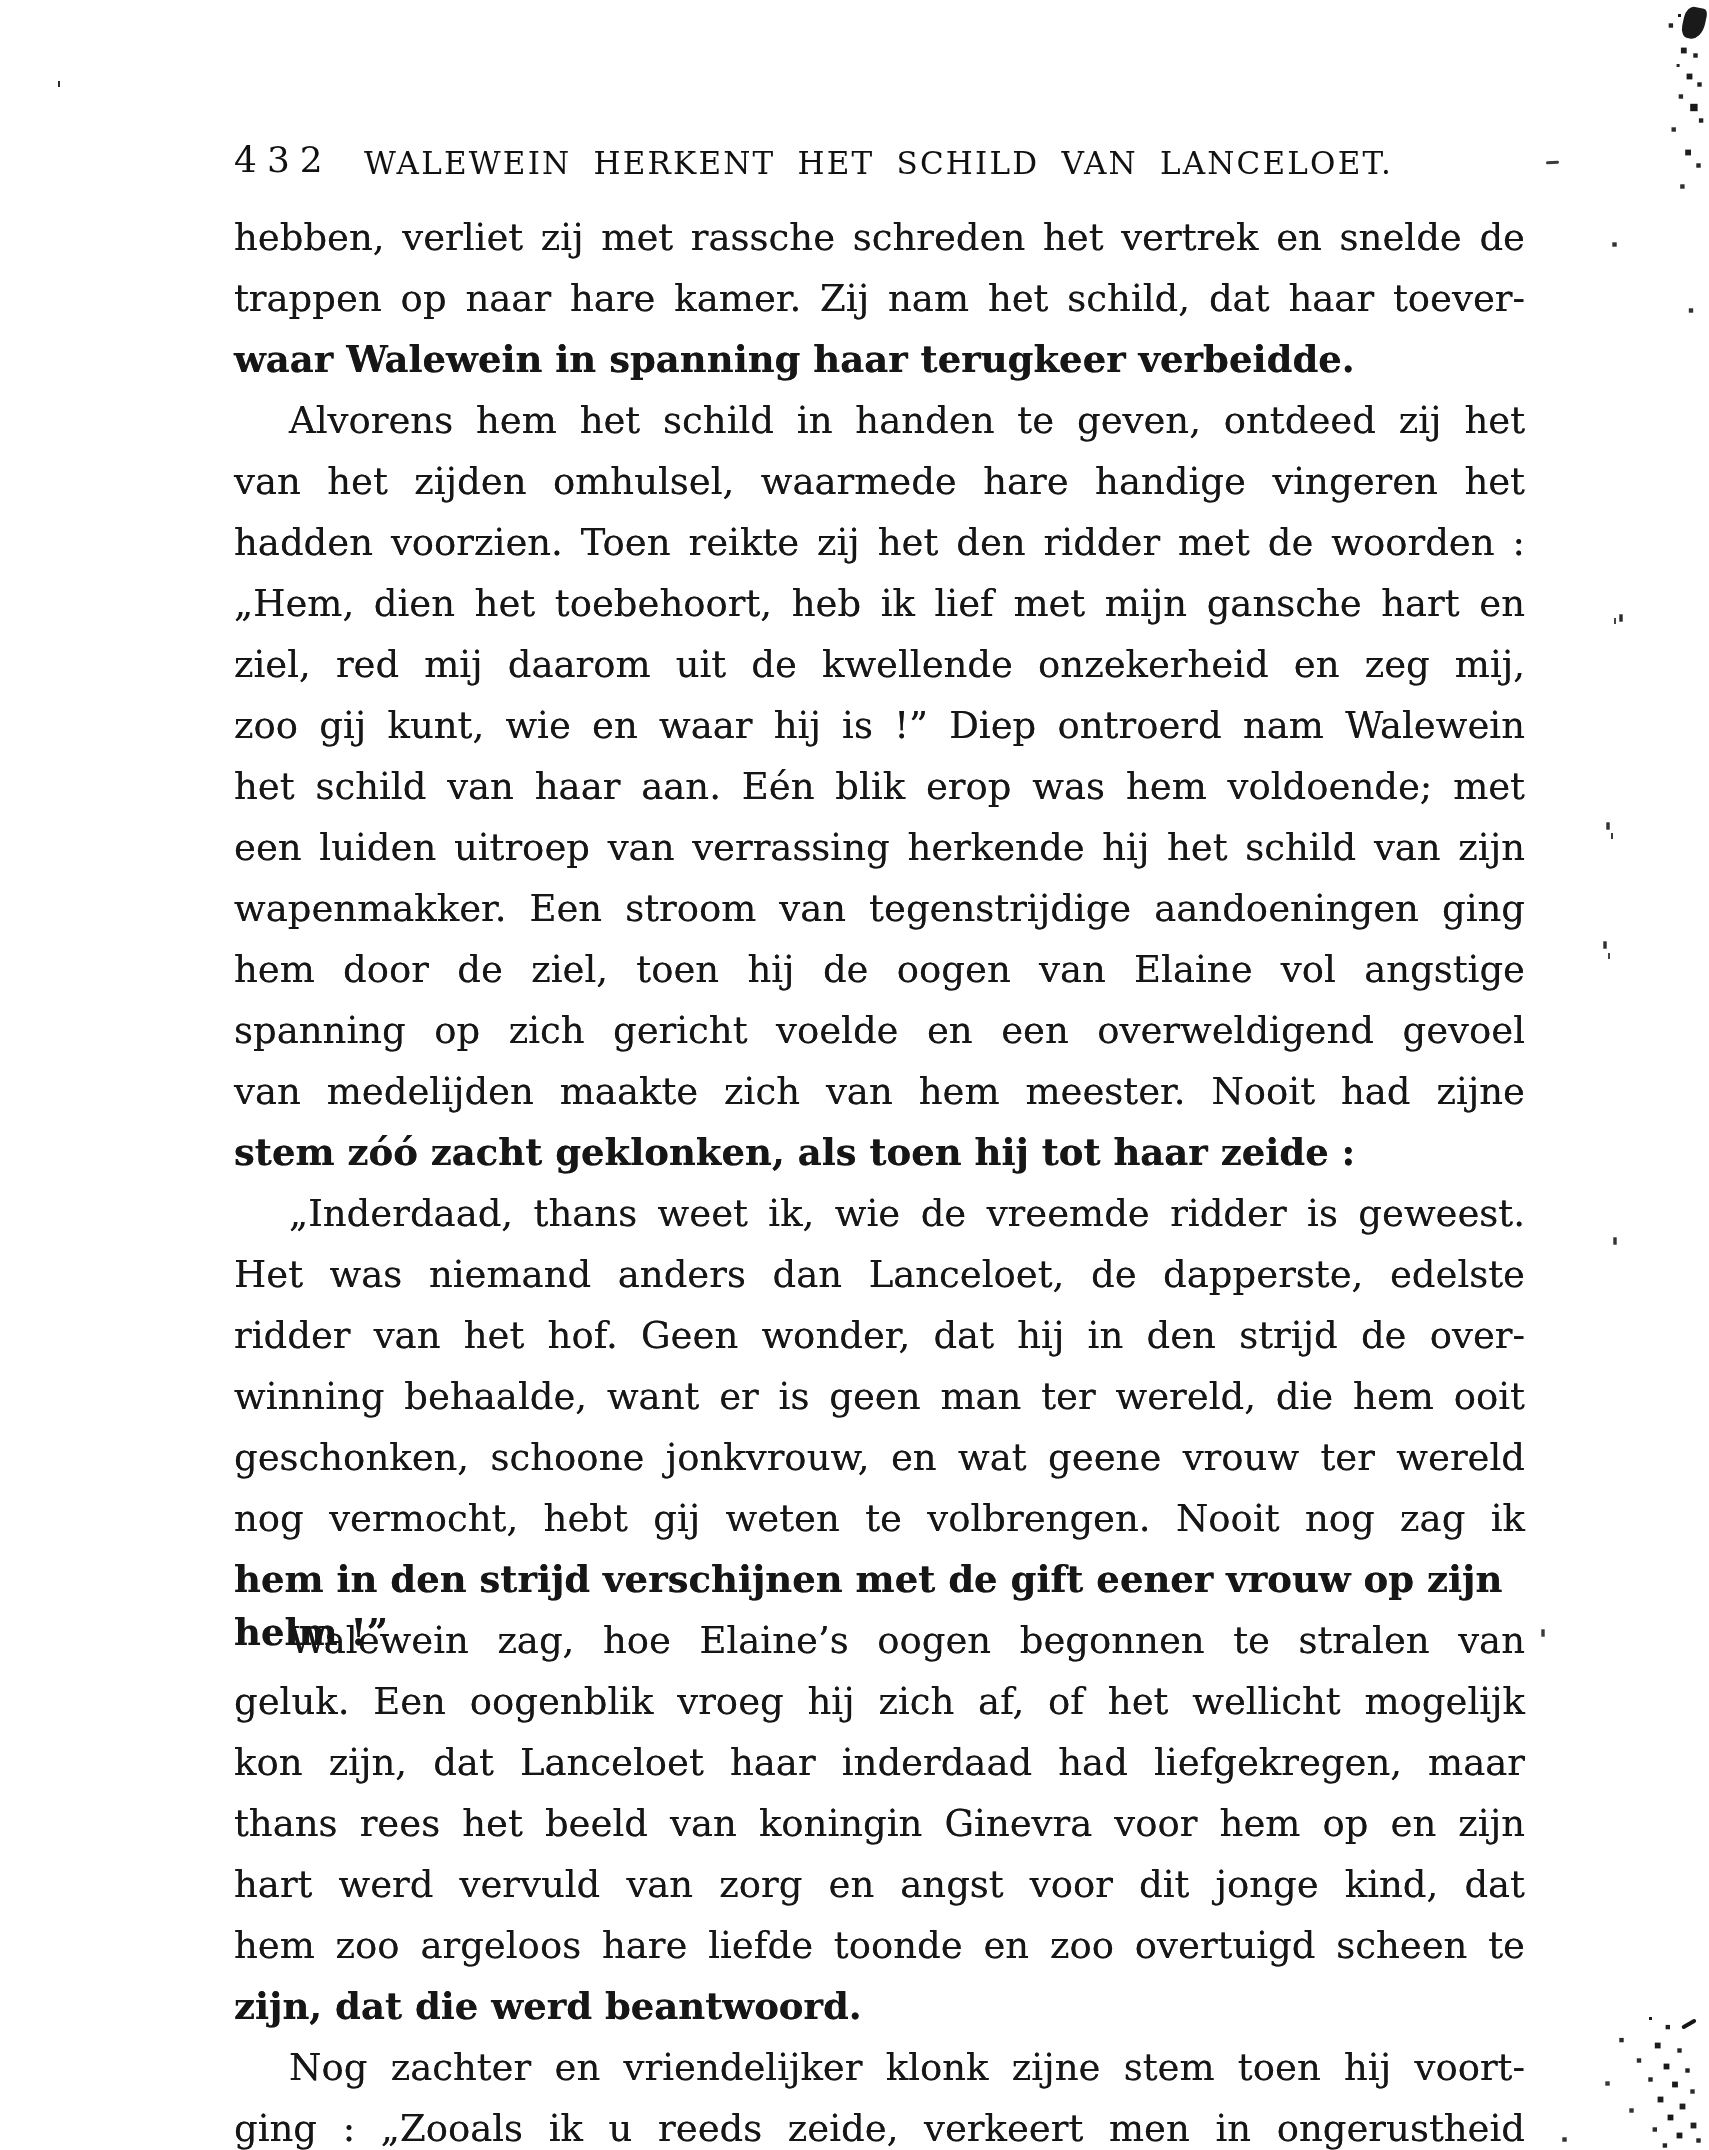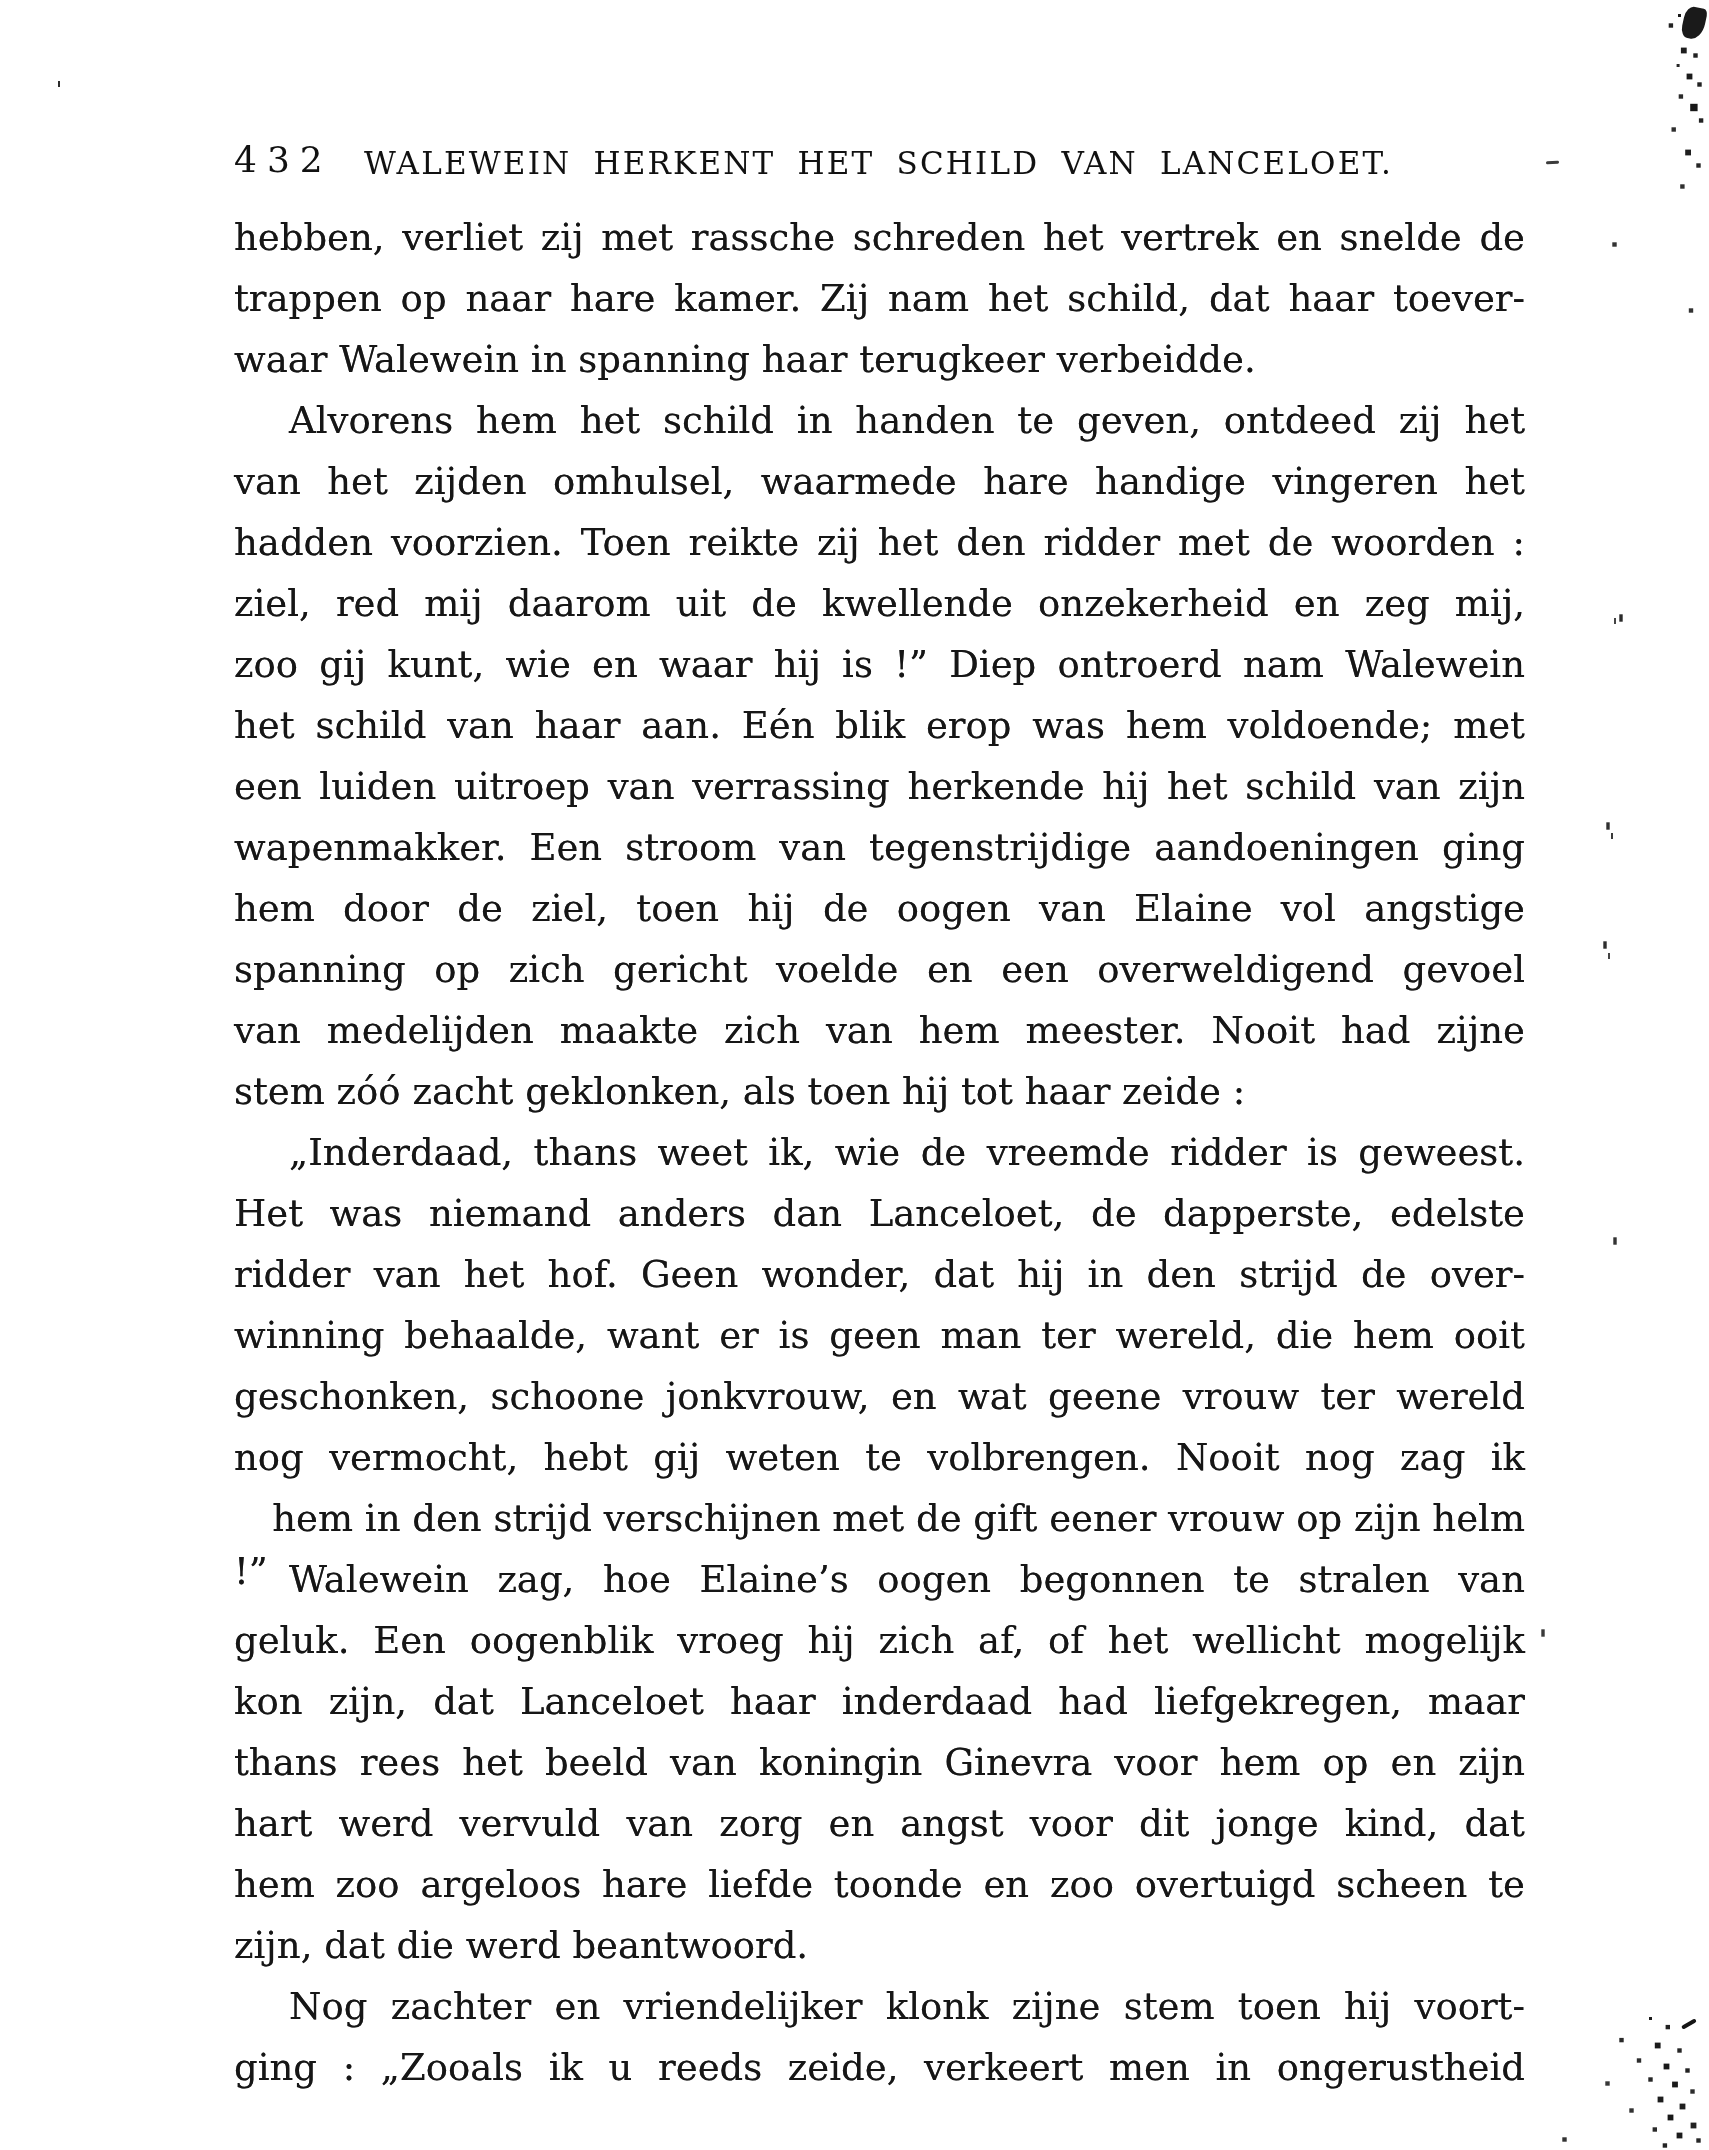--- a/index.html
+++ b/index.html
@@ -61,22 +61,23 @@
     text-shadow: 0 0 0.4px rgba(10,10,10,0.65);
     margin-top: 8px;
   }
   .line.just {
     white-space: normal;
     text-align: justify;
     text-align-last: justify;
   }
   .line.end {
     white-space: normal;
-    text-align: right;
+    text-align: left;
     text-align-last: left;
+    font-weight: bold;
   }
   .line.indent { text-indent: 55px; }
 
   
   .artifact { position: absolute; }
   .blob-tr {
     left: 1683px; top: 7.2px; width: 21.6px; height: 32px;
     background: #1a1a1a;
     border-radius: 40% 20% 55% 35%;
     transform: rotate(12deg);
@@ -131,20 +132,21 @@
   <div class="body-text">
       <div class="paragraph">
         <div class="line just">hebben, verliet zij met rassche schreden het vertrek en snelde de</div>
         <div class="line just">trappen op naar hare kamer. Zij nam het schild, dat haar toever-</div>
         <div class="line end">waar Walewein in spanning haar terugkeer verbeidde.</div>
       </div>
       <div class="paragraph">
         <div class="line just indent">Alvorens hem het schild in handen te geven, ontdeed zij het</div>
         <div class="line just">van het zijden omhulsel, waarmede hare handige vingeren het</div>
         <div class="line just">hadden voorzien. Toen reikte zij het den ridder met de woorden :</div>
+        <div class="line just">„Hem, dien het toebehoort, heb ik lief met mijn gansche hart en</div>
         <div class="line just">ziel, red mij daarom uit de kwellende onzekerheid en zeg mij,</div>
         <div class="line just">zoo gij kunt, wie en waar hij is !” Diep ontroerd nam Walewein</div>
         <div class="line just">het schild van haar aan. Eén blik erop was hem voldoende; met</div>
         <div class="line just">een luiden uitroep van verrassing herkende hij het schild van zijn</div>
         <div class="line just">wapenmakker. Een stroom van tegenstrijdige aandoeningen ging</div>
         <div class="line just">hem door de ziel, toen hij de oogen van Elaine vol angstige</div>
         <div class="line just">spanning op zich gericht voelde en een overweldigend gevoel</div>
         <div class="line just">van medelijden maakte zich van hem meester. Nooit had zijne</div>
         <div class="line end">stem zóó zacht geklonken, als toen hij tot haar zeide :</div>
       </div>

